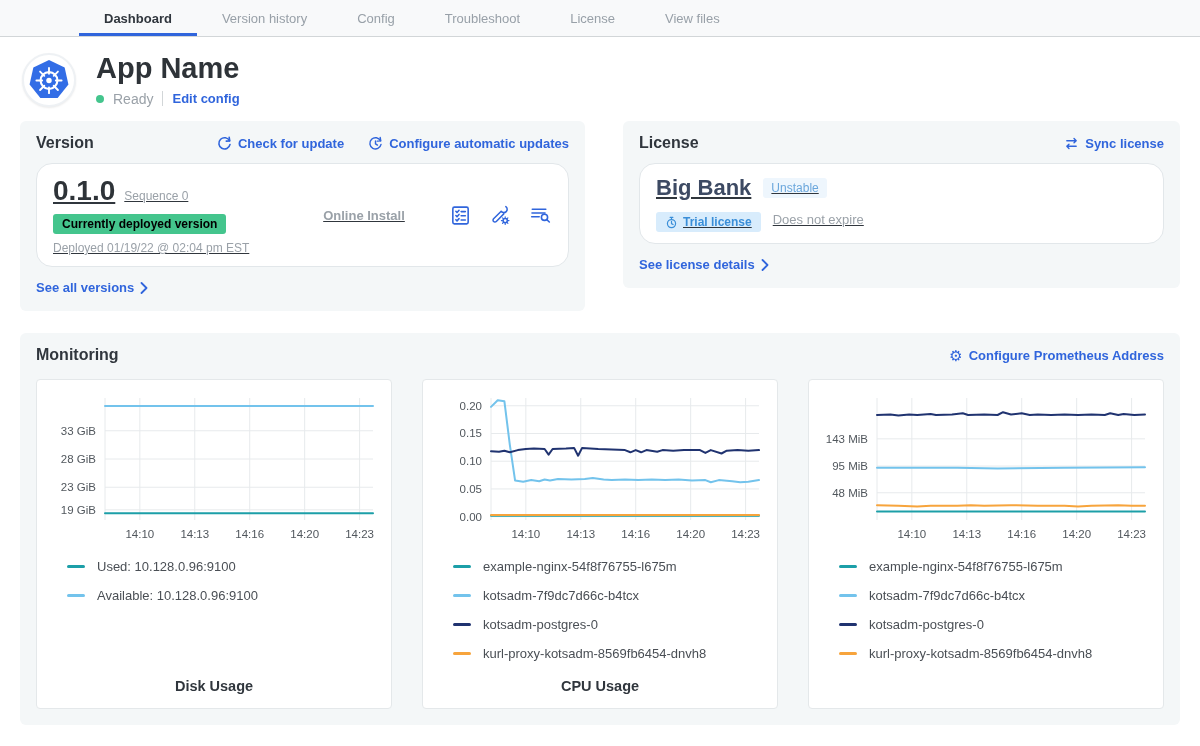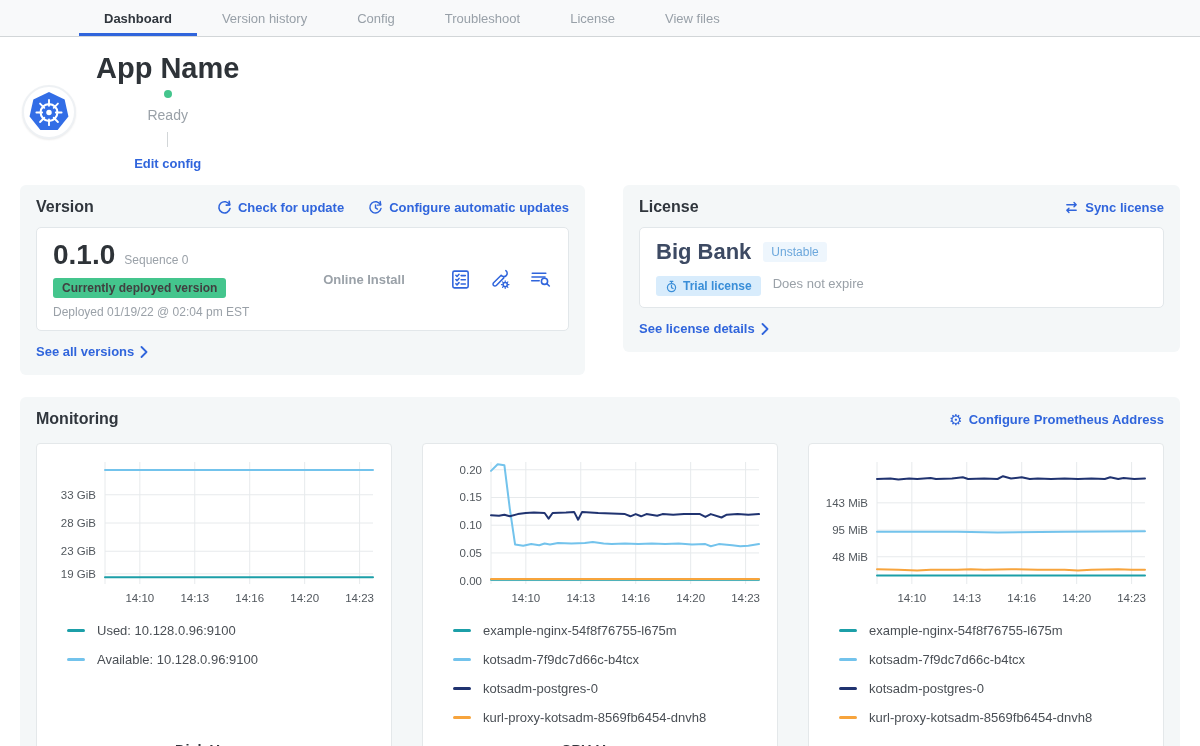--- a/index.html
+++ b/index.html
@@ -12,44 +12,44 @@
   .tab { display:flex; align-items:center; padding:0 25px; font-size:13px;
     color:#98a0a8; cursor:pointer; }
   .tab.active { color:#30363d; font-weight:bold; box-shadow:inset 0 -3px 0 #3065dc; }
 
   
   .app-header { display:flex; gap:20px; padding:16px 20px 10px 22px; align-items:center; }
   .logo-circle { width:54px; height:54px; border-radius:50%; background:#fff;
     border:2px solid #eef1f4; box-shadow:0 1px 2px rgba(0,0,0,.08);
     display:flex; align-items:center; justify-content:center; }
   .app-title { font-size:29px; font-weight:bold; color:#2e3338; line-height:1.05; }
-  .status-row { display:flex; align-items:center; gap:9px; margin-top:7px;flex-direction:column; }
+  .status-row { display:flex; align-items:center; gap:9px; margin-top:7px; }
   .status-dot { width:8px; height:8px; border-radius:50%; background:#44c58d; }
   .status-text { font-size:14px; color:#9aa1a8; }
   .v-divider { width:1px; height:15px; background:#d2d6d8; }
   .blue-link { color:#3065dc; font-weight:bold; font-size:13px; text-decoration:none;
     display:inline-flex; align-items:center; gap:6px; cursor:pointer; white-space:nowrap; }
 
   
   .cards-row { display:flex; gap:38px; padding:4px 20px 0; align-items:flex-start; }
   .card { background:#f4f7f8; border-radius:6px; padding:13px 16px 15px; }
   .card-version { width:565px; }
   .card-license { flex:1; }
   .card-head { display:flex; justify-content:space-between; align-items:center; }
   .card-head h2 { font-size:16px; color:#30363d; }
   .head-links { display:flex; gap:24px; }
   .inner-panel { margin-top:11px; background:#fff; border:1px solid #e2e7ea;
-    border-radius:5px; padding:11px 16px; }
+    border-radius:16px; padding:11px 16px;text-decoration:underline; }
 
   .version-flex { display:flex; align-items:center; }
   .version-left { width:225px; }
   .version-num-row { display:flex; align-items:baseline; gap:9px; }
   .version-num { font-size:28px; font-weight:bold; color:#2e3338; }
   .sequence { font-size:12px; color:#9aa1a8; }
-  .deployed-badge { display:inline-block; margin-top:7px; background:#44c58d; color:#404040;
+  .deployed-badge { display:inline-block; margin-top:7px; background:#44c58d; color:#000000;
     font-size:12px; font-weight:bold; padding:3px 9px; border-radius:3px; }
   .deployed-at { margin-top:7px; font-size:12px; color:#9aa1a8; }
   .install-type { flex:1; text-align:center; font-size:13px; font-weight:bold; color:#9aa1a8; }
   .version-actions { display:flex; gap:18px; color:#3065dc; align-items:center; }
   .icon-btn { cursor:pointer; display:flex; }
   .see-link { margin-top:13px; }
 
   .license-name-row { display:flex; align-items:center; gap:12px; }
   .license-name { font-size:22px; font-weight:bold; color:#3d4a63;text-align:center; }
   .badge-channel { background:#eef6fd; color:#6ba7dc; font-size:12px;

